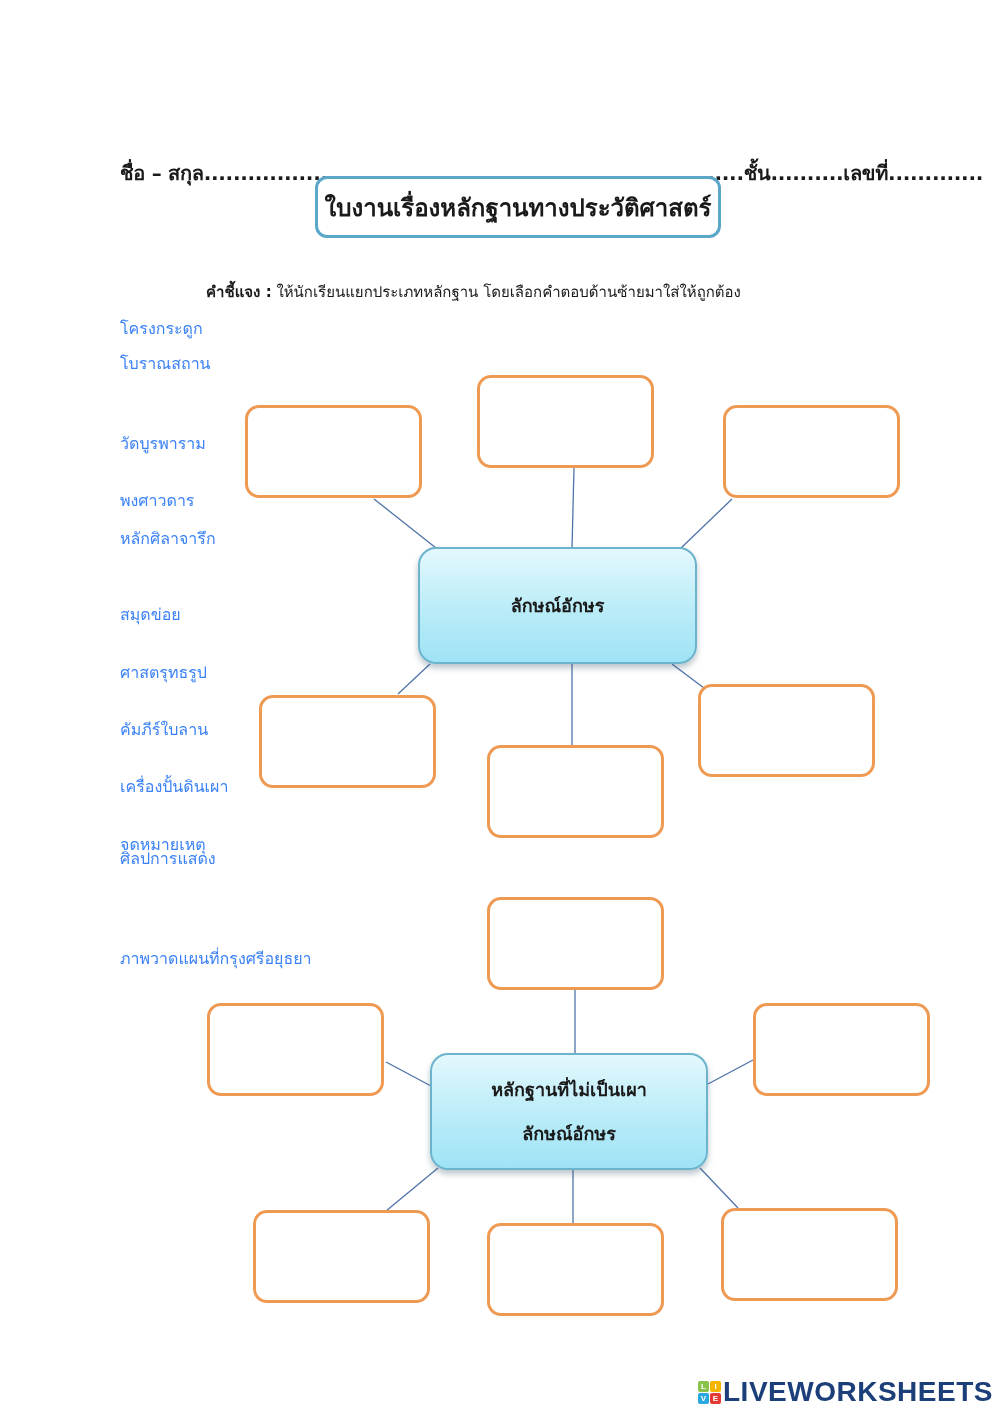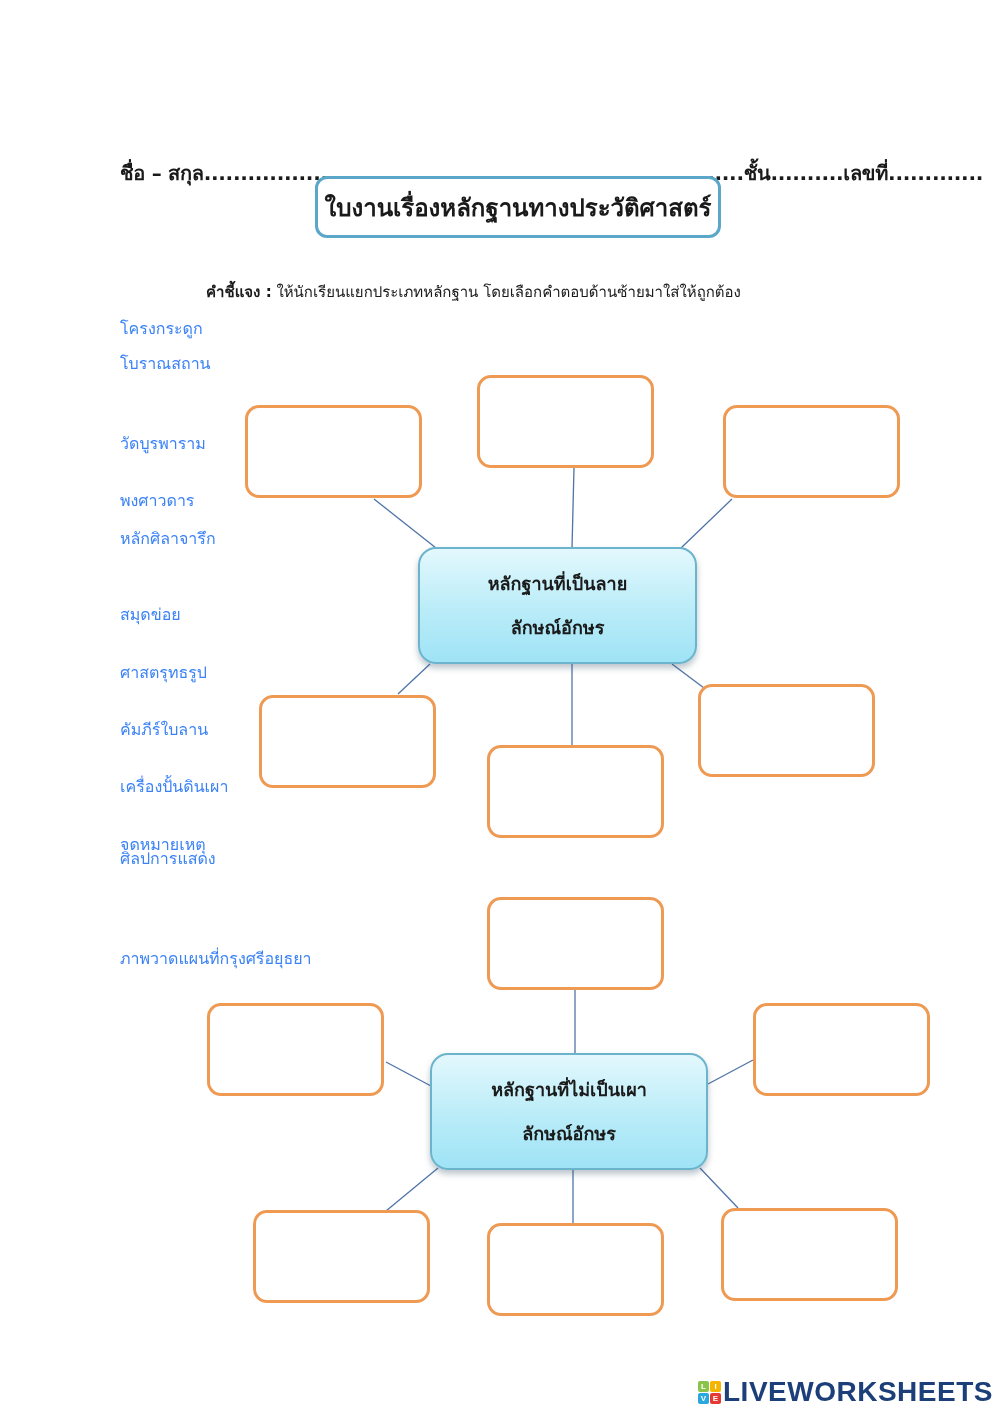--- a/index.html
+++ b/index.html
@@ -104,21 +104,20 @@
 
 <div>
   <div class="abs answer-box" style="left:245px; top:405px;"></div>
   <div class="abs answer-box" style="left:477px; top:375px;"></div>
   <div class="abs answer-box" style="left:723px; top:405px;"></div>
   <div class="abs answer-box" style="left:259px; top:695px;"></div>
   <div class="abs answer-box" style="left:487px; top:745px;"></div>
   <div class="abs answer-box" style="left:698px; top:684px;"></div>
 
   <div class="abs center-node" style="left:418px; top:547px; width:279px; height:117px;">
-    <span>หลักฐานที่เป็นลาย</span>
     <span>ลักษณ์อักษร</span>
   </div>
 </div>
 
 <div>
   <div class="abs answer-box" style="left:487px; top:897px;"></div>
   <div class="abs answer-box" style="left:207px; top:1003px;"></div>
   <div class="abs answer-box" style="left:753px; top:1003px;"></div>
   <div class="abs answer-box" style="left:253px; top:1210px;"></div>
   <div class="abs answer-box" style="left:487px; top:1223px;"></div>

